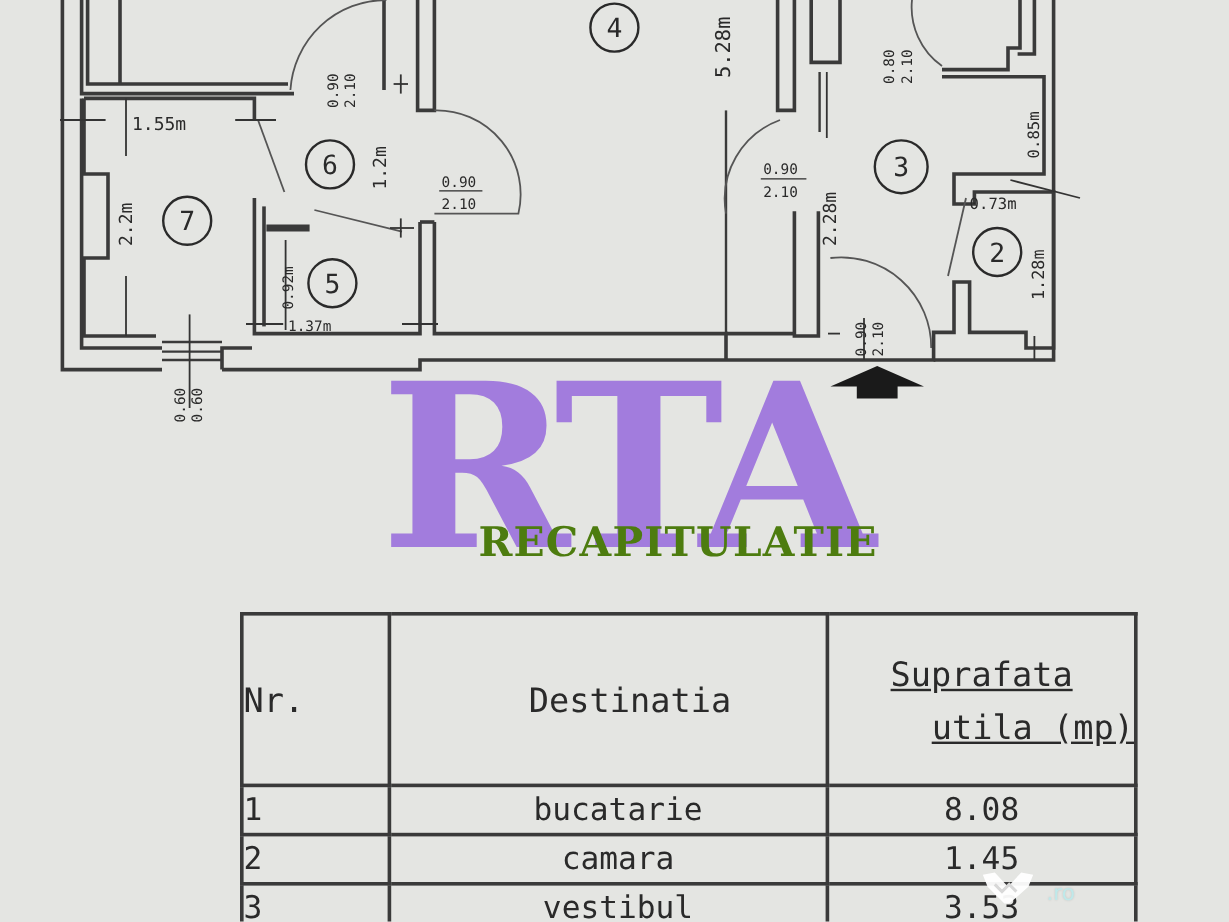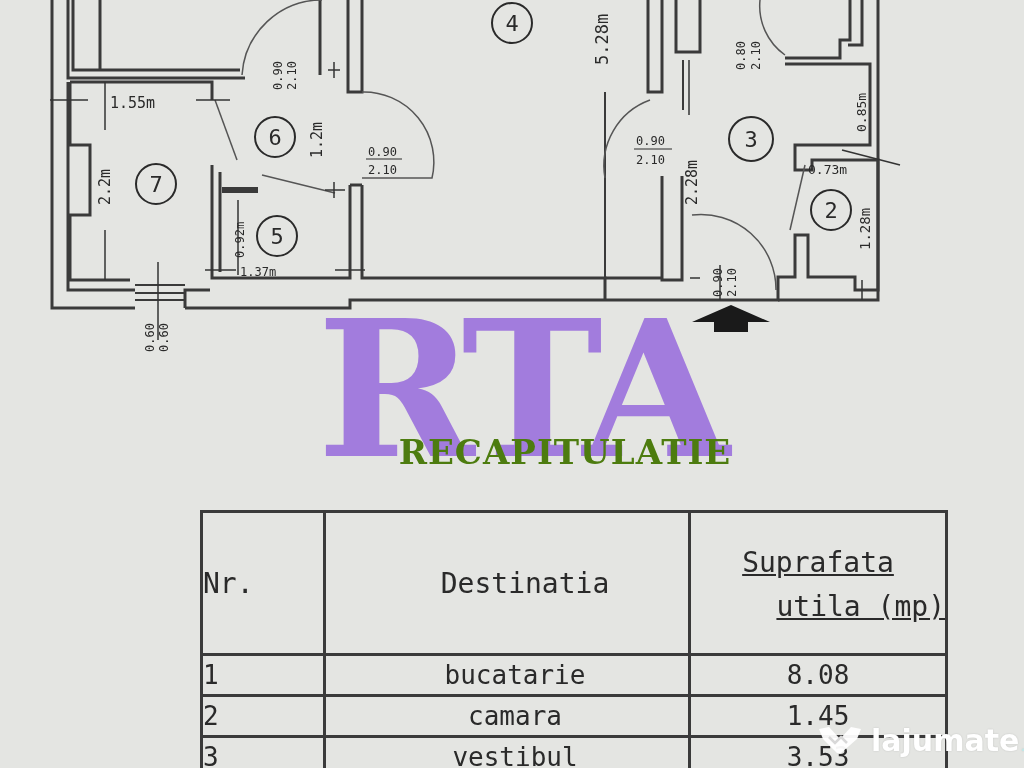--- a/index.html
+++ b/index.html
@@ -211,15 +211,14 @@
       <td class="c-area">3.53</td>
     </tr>
   </tbody>
 </table>
 
 <div class="logo">
   <svg width="50" height="34" viewBox="0 0 50 34">
     <path d="M4 6 L14 4 L25 16 L36 4 L46 6 L42 16 L26 30 L22 30 L8 16 Z" fill="#ffffff" opacity="0.95"></path>
     <path d="M14 14 L20 20 L26 14 L32 20" stroke="#d8d8d8" stroke-width="2.5" fill="none"></path>
   </svg>
-  <span>lajumate</span>
   <span class="tld">.ro</span>
 </div>
 
 </body></html>

